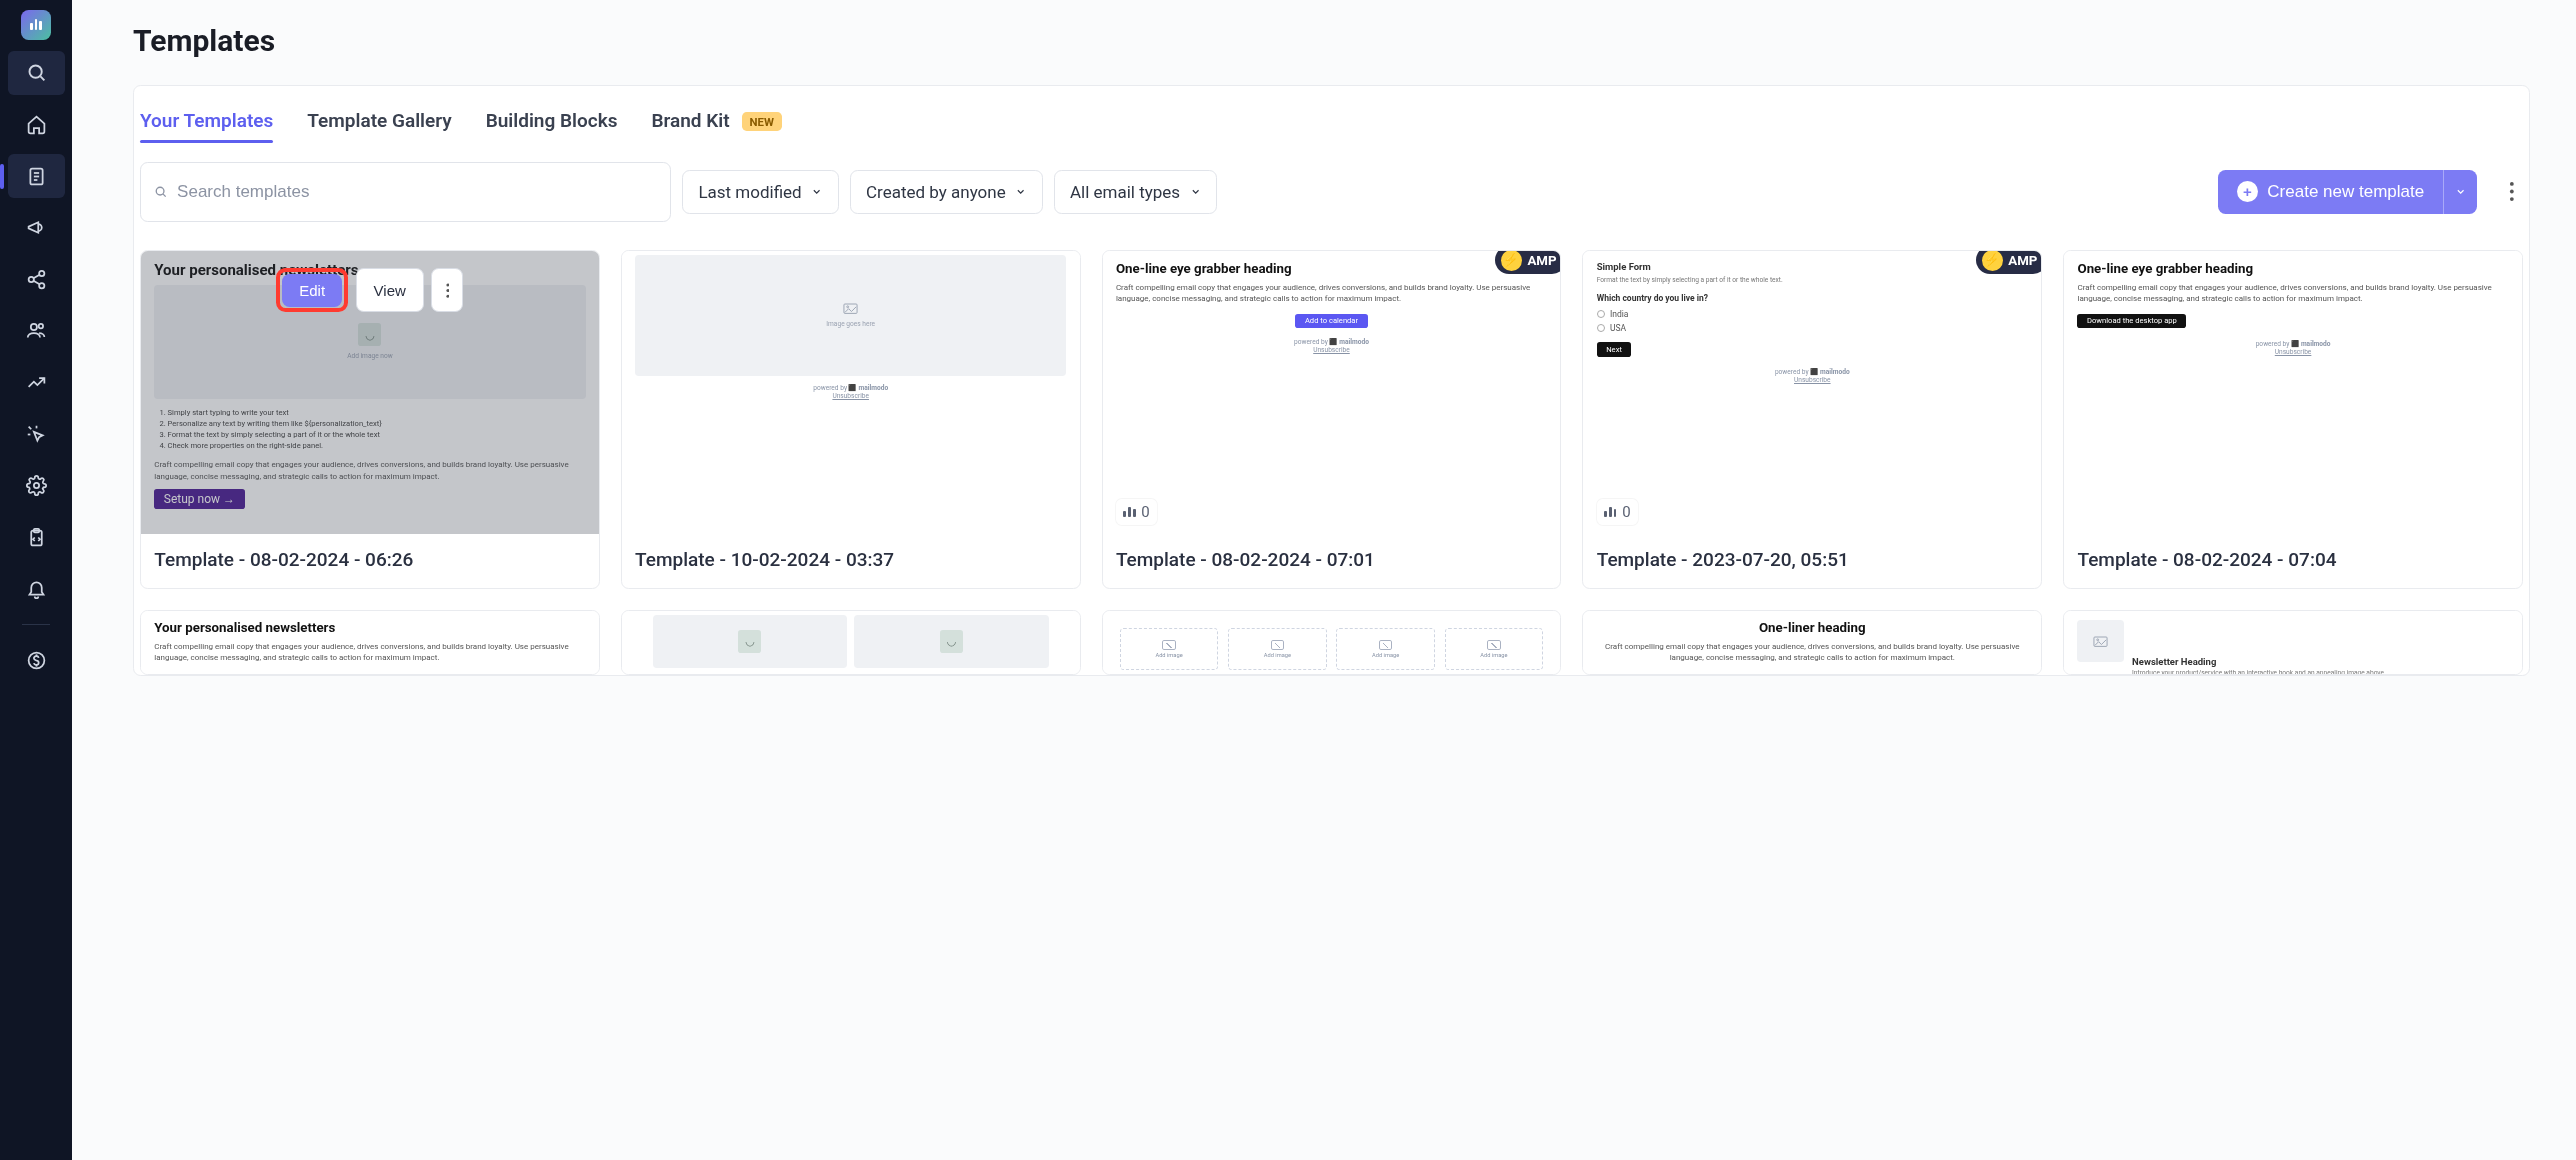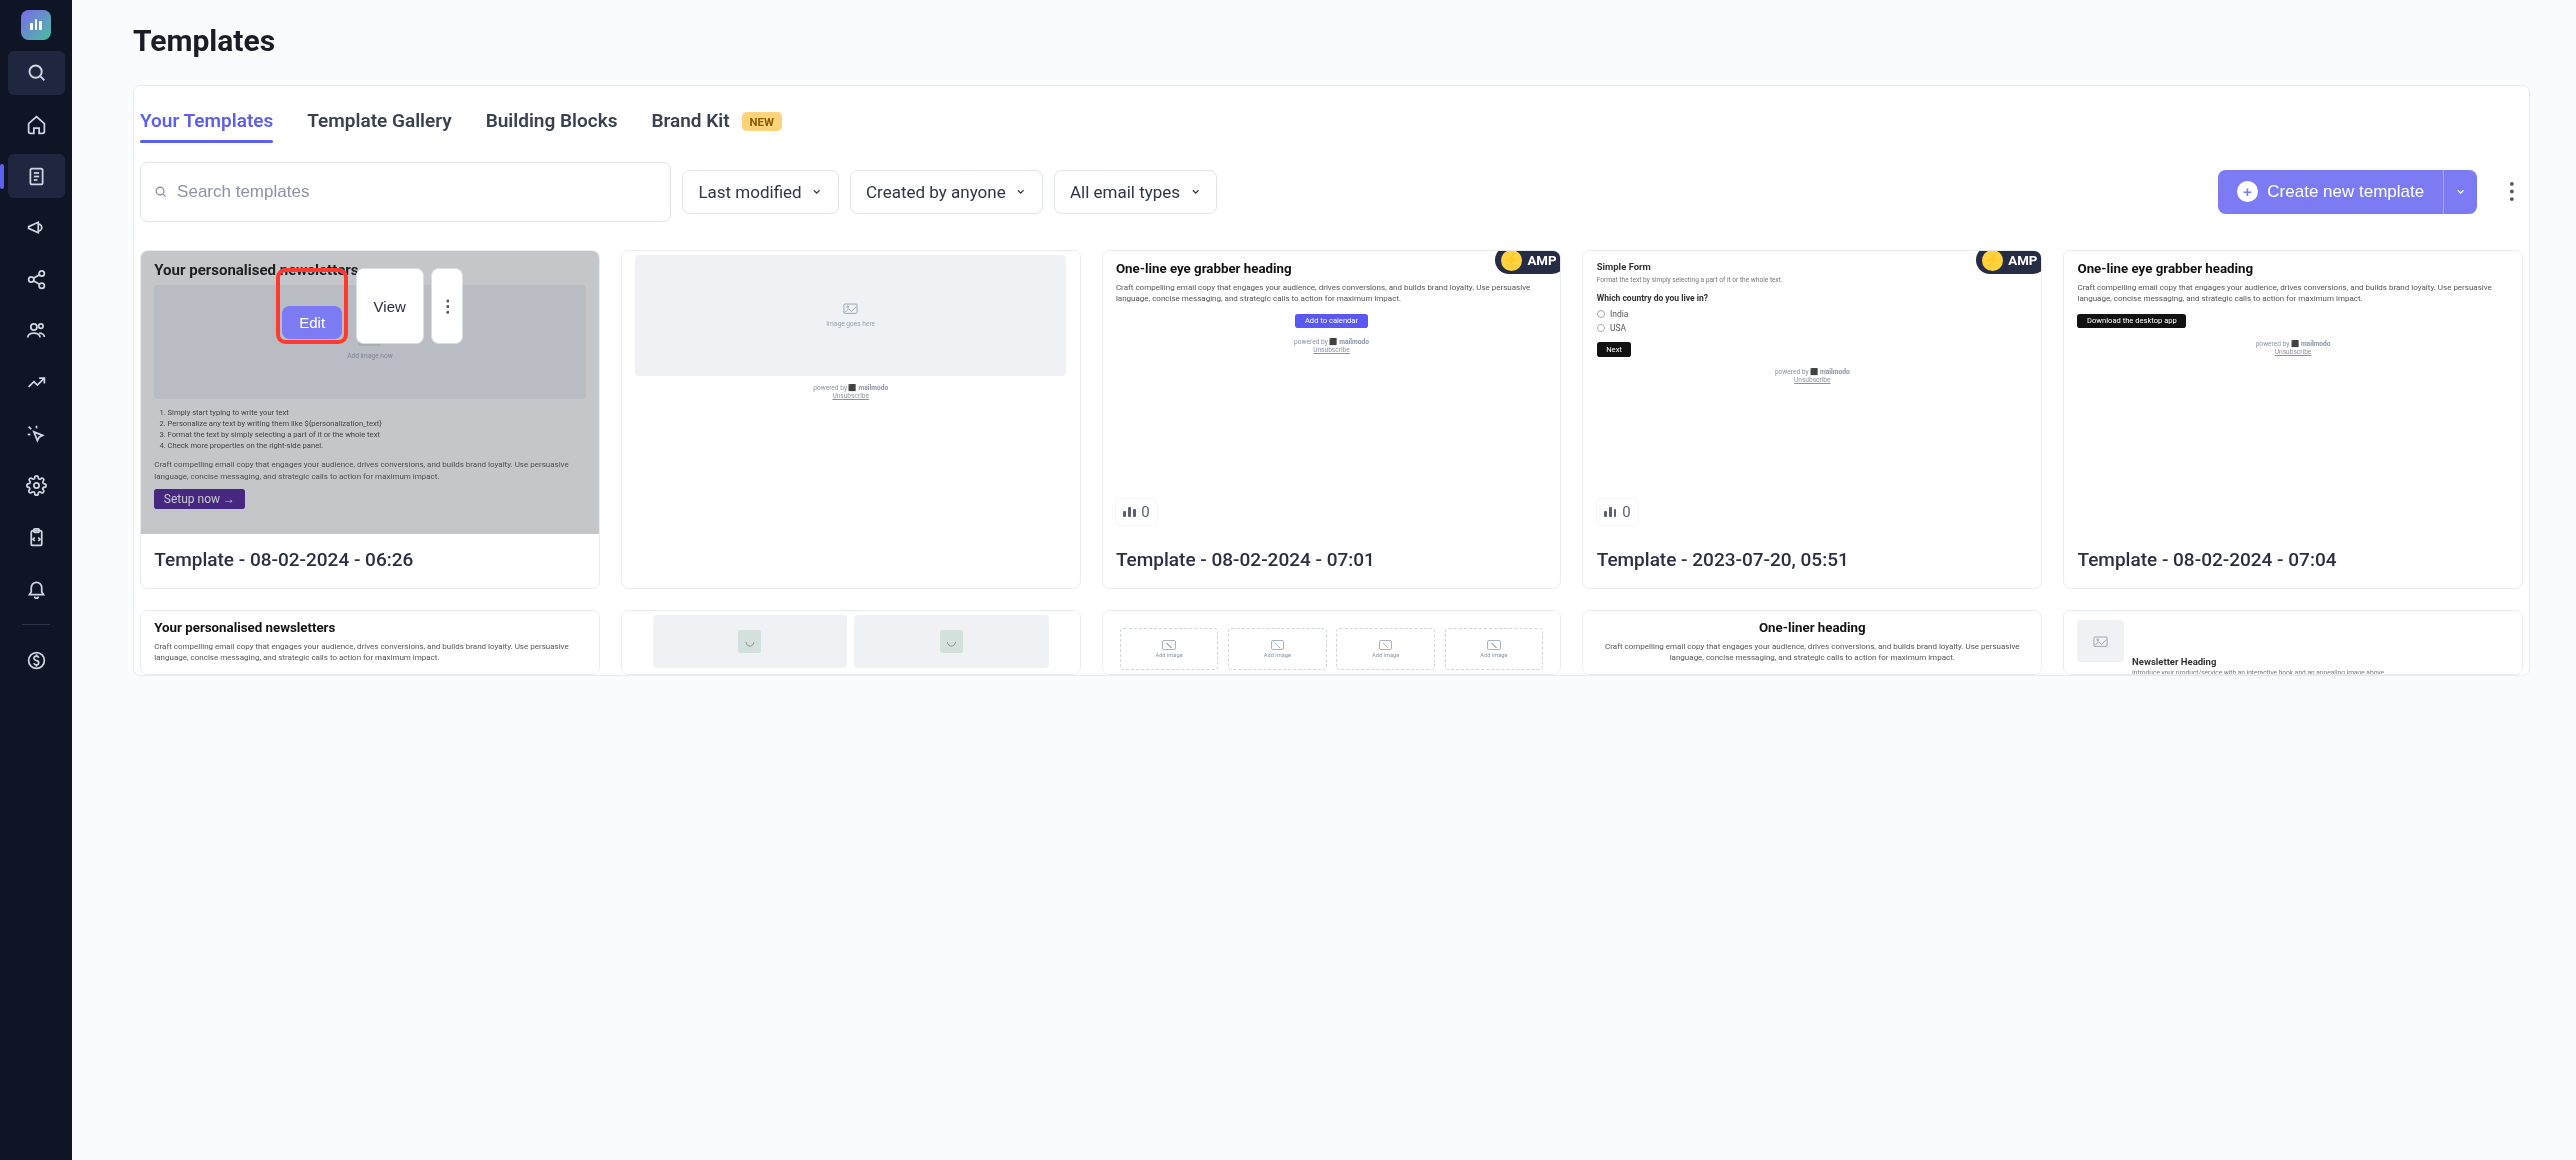--- a/index.html
+++ b/index.html
@@ -62,21 +62,21 @@
   .bar-icon { display: flex; gap: 1.9px; align-items: flex-end; }
   .bar-icon span { width: 2.8px; background: #5a6172; border-radius: 0.9px; }
   .bar-icon span:nth-child(1){ height: 5.7px; }
   .bar-icon span:nth-child(2){ height: 9.5px; }
   .bar-icon span:nth-child(3){ height: 7.6px; }
 
   
   .dim-overlay { position: absolute; inset: 0; background: rgba(60,65,80,0.30); z-index: 1; }
   .actions { position: absolute; top: 17px; left: 0; right: 0; display: flex; justify-content: center; gap: 7.6px; z-index: 3; }
   .action-edit-wrap { border: 4.7px solid #ff3b30; border-radius: 9.5px; padding: 1.9px; }
-  .btn-edit { background: #7c7bf4; color: #fff; border: none; border-radius: 7.6px; padding: 7.6px 17px; font-size: 15px; cursor: pointer; margin-top: 32px; }
+  .btn-edit { background: #7c7bf4; color: #fff; border: none; border-radius: 7.6px; padding: 7.6px 17px; font-size: 15px; cursor: pointer; }
   .btn-view { background: #fff; color: #2a3040; border: 0.9px solid #d9dde5; border-radius: 7.6px; padding: 7.6px 17px; font-size: 15px; cursor: pointer; }
   .btn-more-sm { background: #fff; color: #2a3040; border: 0.9px solid #d9dde5; border-radius: 7.6px; width: 32px; display: flex; align-items: center; justify-content: center; cursor: pointer; }
 
   
   .h1-mock { font-size: 13.3px; font-weight: 700; color: #111; margin-bottom: 5.7px; }
   .h1-mock.lg { font-size: 15px; }
   .copy-mock { font-size: 8px; color: #555; line-height: 1.4; margin-bottom: 7.6px; }
   .grey-block { background: #eff1f4; border-radius: 3.8px; display: flex; flex-direction: column; align-items: center; justify-content: center; color: #9aa2b1; }
   .smiley { width: 23px; height: 23px; background: #d4e0db; border-radius: 2.8px; display: flex; align-items: center; justify-content: center; font-size: 11.4px; color: #6a7a73; }
   .pill-btn { display: inline-block; background: #5b57f2; color: #fff; font-size: 7.6px; padding: 2.8px 9.5px; border-radius: 2.8px; }
@@ -307,20 +307,21 @@
                     <circle cx="5" cy="4" r="1"></circle>
                     <polyline points="2 10 6 6 9 9 14 4"></polyline>
                   </svg>
                 <div style="font-size:6.6px; margin-top:5.7px;">Image goes here</div>
               </div>
               <div class="tiny"><span>powered by</span> ⬛ <b>mailmodo</b></div>
               <div class="tiny"><span class="u">Unsubscribe</span></div>
             </div>
             <div class="thumb-fade"></div>
           </div>
+          <div class="card-title">Template - 10-02-2024 - 03:37</div>
         </div>
 
         <div class="card" style="position:relative;">
           <div class="amp-badge">
             <span class="amp-circle">⚡</span>
             <span>AMP</span>
           </div>
           <div class="thumb">
             <div class="thumb-inner">
               <div class="h1-mock">One-line eye grabber heading</div>

